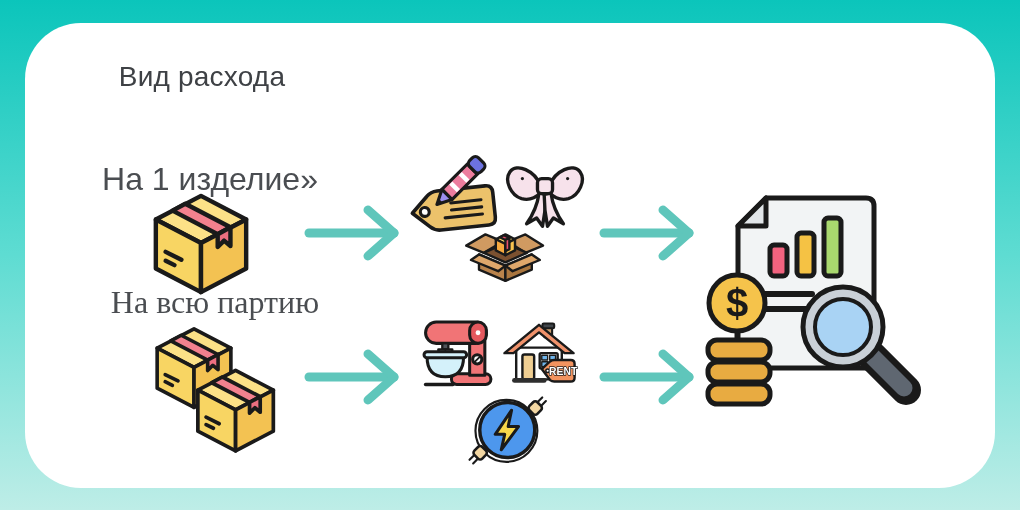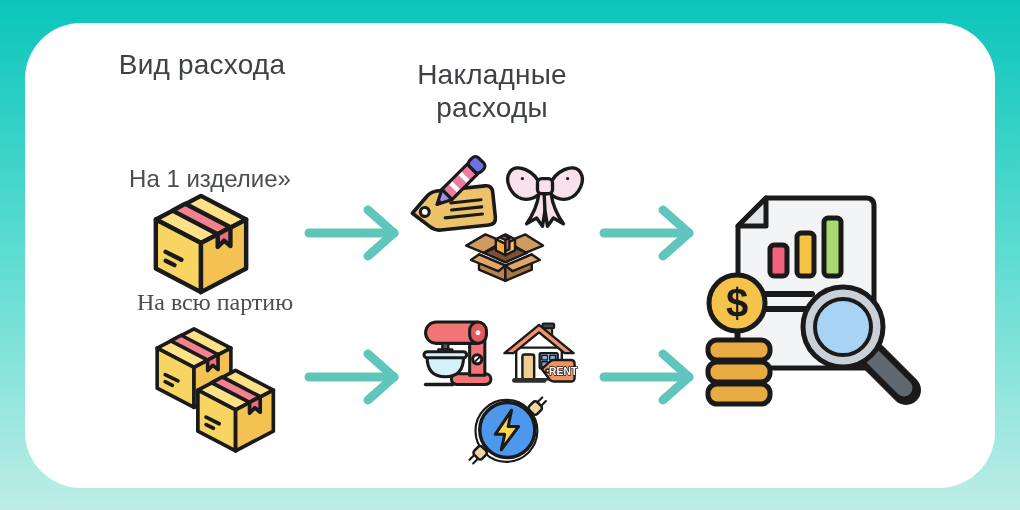--- a/index.html
+++ b/index.html
@@ -11,21 +11,21 @@
   .card{
     position:absolute;left:25px;top:23px;width:970px;height:465px;
     background:#ffffff;border-radius:56px;
   }
   .abs{position:absolute;}
   .title{
     position:absolute;color:#3E4145;font-size:28px;line-height:33px;
     text-align:center;letter-spacing:.2px;
   }
   .lbl{
-    position:absolute;color:#4A4D51;font-size:24px;line-height:28px;
+    position:absolute;color:#4A4D51;font-size:32px;line-height:28px;
     text-align:center;
   }
   svg{display:block;overflow:visible;}
 </style>
 </head>
 <body>
 
 <svg width="0" height="0" style="position:absolute" aria-hidden="true">
   <defs>
     <g id="cbox" stroke="#1a1a1a" stroke-width="4.5" stroke-linejoin="round" stroke-linecap="round">
@@ -36,22 +36,21 @@
       <polygon points="72,45 85,38 85,57 78.5,51.5 72,58" fill="#EC6F80"></polygon>
       <line x1="19" y1="63" x2="35" y2="71"></line>
       <line x1="19" y1="72" x2="28" y2="76.5"></line>
     </g>
   </defs>
 </svg>
 
 <div class="stage">
   <div class="card"></div>
 
-  <div class="title" style="left:92px;top:48px;width:220px;">Вид расхода</div>
-  <div class="title" style="left:382px;top:58px;width:220px;">Накладные расходы</div>
+  <div class="title" style="left:92px;top:60px;width:220px;">Вид расхода</div>
 
   <div class="lbl" style="left:100px;top:165px;width:220px;">На 1 изделие»</div>
   <div class="lbl" style="left:105px;top:288px;width:220px;font-family:Liberation Serif, serif;">На всю партию</div>
 
   <svg class="abs" style="left:147px;top:190px" width="108" height="108" viewBox="0 0 110 110">
     <use href="#cbox"></use>
   </svg>
 
   <svg class="abs" style="left:149px;top:322px" width="132" height="137" viewBox="0 0 140 145">
     <use href="#cbox" transform="translate(1,2) scale(0.85)"></use>

